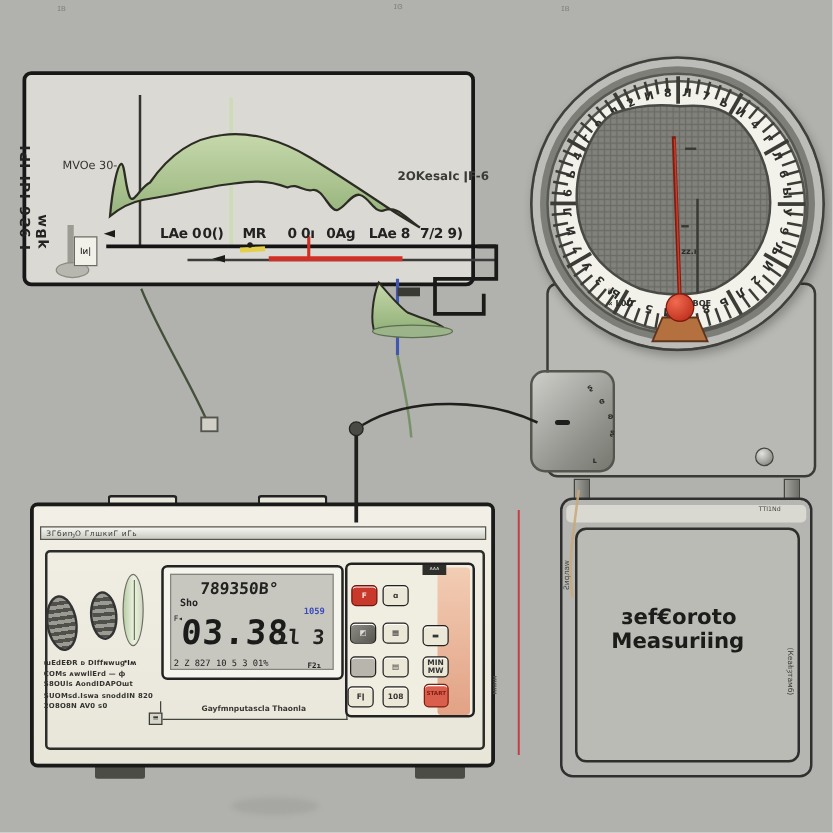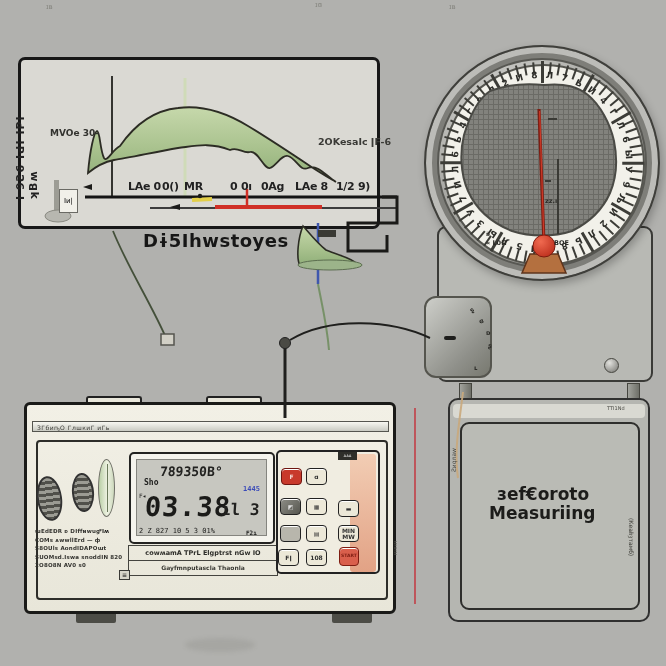--- a/index.html
+++ b/index.html
@@ -8,21 +8,21 @@
   .t{position:absolute;white-space:nowrap;color:#1d1d1b;font-family:"DejaVu Sans",sans-serif;z-index:6;}
   .panel{position:absolute;box-sizing:border-box;}
 
   
   #chart-box{left:18px;top:57px;width:362px;height:172px;background:#dad9d3;
     border:3px solid #171717;border-radius:7px;z-index:1;}
   #chart-title{left:74px;top:27px;font-size:23px;font-weight:bold;letter-spacing:.5px;color:#141414;}
   #chart-subtitle{left:84px;top:63px;font-size:12px;font-weight:600;letter-spacing:.4px;color:#222;}
   #chart-ylabel{left:14px;top:84px;height:116px;width:18px;writing-mode:vertical-rl;transform:rotate(180deg);
     font-size:11px;font-weight:bold;letter-spacing:1px;color:#222;z-index:6;position:absolute;}
-  #curve-label{left:50px;top:128px;font-size:9px;font-weight:bold;color:#33332f;}
+  #curve-label{left:50px;top:128px;font-size:9px;font-weight:normal;color:#33332f;}
   #chart-right-label{left:318px;top:136px;font-size:9.5px;font-weight:bold;color:#3a3a36;}
   #axis-tag{left:59px;top:189px;width:17px;height:22px;background:#f1f0e9;border:1px solid #6a6a64;
     font-size:7px;text-align:center;line-height:22px;z-index:6;position:absolute;}
   #below-label{left:143px;top:230px;font-size:18px;font-weight:bold;letter-spacing:.5px;color:#161616;}
   #formula-label{left:28px;top:339px;font-size:23px;font-weight:bold;letter-spacing:.5px;color:#181816;}
   .xtick{font-size:11px;font-weight:bold;letter-spacing:-.3px;color:#222;}
   .topmark{font-size:7px;color:#85857f;z-index:2;}
 
   
   #overlay{position:absolute;left:0;top:0;z-index:5;pointer-events:none;}
@@ -115,21 +115,20 @@
 
 <div id="scene">
 
   <div id="smudge"></div>
 
   <div class="panel" id="chart-box"></div>
   <div id="chart-ylabel">I 9Ƨ6 IԀI IPI ʞBʍ</div>
   <div class="t" id="curve-label">MVOe 30-</div>
   <div class="t" id="chart-right-label">2OKesaIc ǀF-6</div>
   <div id="axis-tag">Iи|</div>
-  <div class="t" id="below-label">Dɨ5Ihwstoyes</div>
 
   <svg id="overlay" width="666" height="666" viewBox="0 0 666 666">
     <defs>
       <linearGradient id="ggrad" x1="0" y1="0" x2="0" y2="1">
         <stop offset="0" stop-color="#c6d8ab"></stop>
         <stop offset="0.55" stop-color="#a9c28e"></stop>
         <stop offset="1" stop-color="#8fae78"></stop>
       </linearGradient>
     </defs>
 
@@ -183,28 +182,27 @@
   <div class="knob" style="left:37px;top:476px;width:25px;height:45px;transform:rotate(-8deg);"></div>
   <div class="knob" style="left:72px;top:473px;width:22px;height:39px;transform:rotate(-5deg);"></div>
   <div id="green-knob"></div>
   <div class="t" style="left:99px;top:528px;font-size:5.5px;font-weight:bold;">*Iʍ</div>
   <div id="left-icon">≡</div>
 
   <div class="panel" id="display-bezel"></div>
   <div class="panel" id="lcd"></div>
   <div class="lcdtxt" style="left:144px;top:478px;font-size:8px;font-weight:bold;">Sho</div>
   <div class="lcdtxt" id="lcd-top" style="left:160px;top:464px;">789350B°</div>
-  <div class="lcdtxt" style="left:243px;top:485px;font-size:7px;font-weight:bold;color:#3a4ab8;">1445</div>
+  <div class="lcdtxt" style="left:243px;top:485px;font-size:7px;font-weight:bold;color:#3a4ab8;">1059</div>
   <div class="lcdtxt" id="lcd-main" style="left:145px;top:491px;">03.38</div>
   <div class="lcdtxt" style="left:221px;top:500px;font-size:16px;font-weight:bold;transform:skewX(-4deg);">ıl 3</div>
   <div class="lcdtxt" style="left:139px;top:527px;font-size:7px;font-weight:normal;">2 Z 827 10 5 3 01%</div>
   <div class="lcdtxt" style="left:246px;top:529px;font-size:6px;font-weight:bold;">F2ı</div>
   <div class="lcdtxt" style="left:139px;top:492px;font-size:6px;">F◂</div>
 
-  <div id="caption-strip1">cowʍamA TPrL Elgptrst nGw IO</div>
   <div id="caption-strip2">Gayfmnputascla Thaonla</div>
 
   <div class="panel" id="keypad">
     <div id="keypad-orange"></div>
   </div>
   <div id="keypad-tag">ᴀᴀᴀ</div>
 
   <div class="foot" style="left:76px;top:612px;width:40px;"></div>
   <div class="foot" style="left:332px;top:612px;width:40px;"></div>
   <div class="t" id="instr-side-text">ᴍᴍᴍᴍ</div>
@@ -362,25 +360,25 @@
       <div class="glabel" style="transform: rotate(335deg) translateY(-87px);">2</div>
       <div class="glabel" style="transform: rotate(345deg) translateY(-87px);">И</div>
       <div class="glabel" style="transform: rotate(355deg) translateY(-87px);">8</div>
     </div>
 
 <div class="t topmark" style="left: 46px; top: 3px;">ɪʙ</div>
     <div class="t topmark" style="left: 315px; top: 1px;">ɪɞ</div>
     <div class="t topmark" style="left: 449px; top: 3px;">ɪʙ</div>
     <div class="t xtick" style="left: 128px; top: 180px;">LAe 0</div>
     <div class="t xtick" style="left: 162px; top: 180px;">0()</div>
-    <div class="t xtick" style="left: 184px; top: 180px;">MR</div>
+    <div class="t xtick" style="left: 194px; top: 180px;">MR</div>
     <div class="t xtick" style="left: 230px; top: 180px;">0 0ı</div>
     <div class="t xtick" style="left: 261px; top: 180px;">0Ag</div>
     <div class="t xtick" style="left: 295px; top: 180px;">LAe 8</div>
-    <div class="t xtick" style="left: 336px; top: 180px;">1/2 9)</div>
+    <div class="t xtick" style="left: 336px; top: 180px;">7/2 9)</div>
     <div class="t leftline" style="left: 35px; top: 528px;">ɯEdEƉR ᴅ DIffɴwuɡ</div>
     <div class="t leftline" style="left: 35px; top: 536.6px;">COMs ᴀwwllErd — ф</div>
     <div class="t leftline" style="left: 35px; top: 545.2px;">S8OUls AondIDAPOɯt</div>
     <div class="t leftline" style="left: 35px; top: 553.8px;">SUOMsd.Iswa snoddIN 820</div>
     <div class="t leftline" style="left: 35px; top: 562.4px;">2O8O8N AV0 s0</div>
     <div class="kbtn red" style="left: 281px; top: 468px;">F</div>
     <div class="kbtn " style="left: 306px; top: 468px;">ɑ</div>
     <div class="kbtn dark" style="left: 280px; top: 498px;">◩</div>
     <div class="kbtn " style="left: 306px; top: 498px;">▦</div>
     <div class="kbtn " style="left: 338px; top: 500px;">▬</div>

